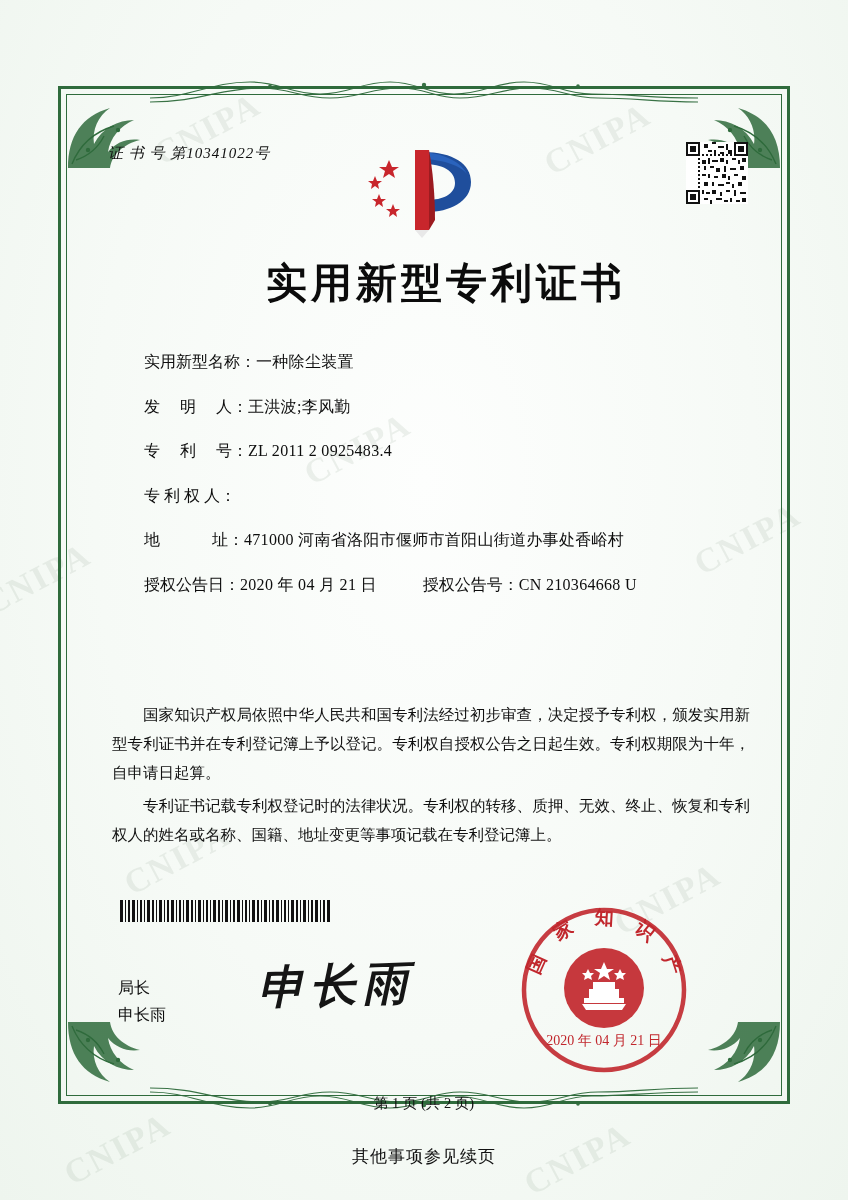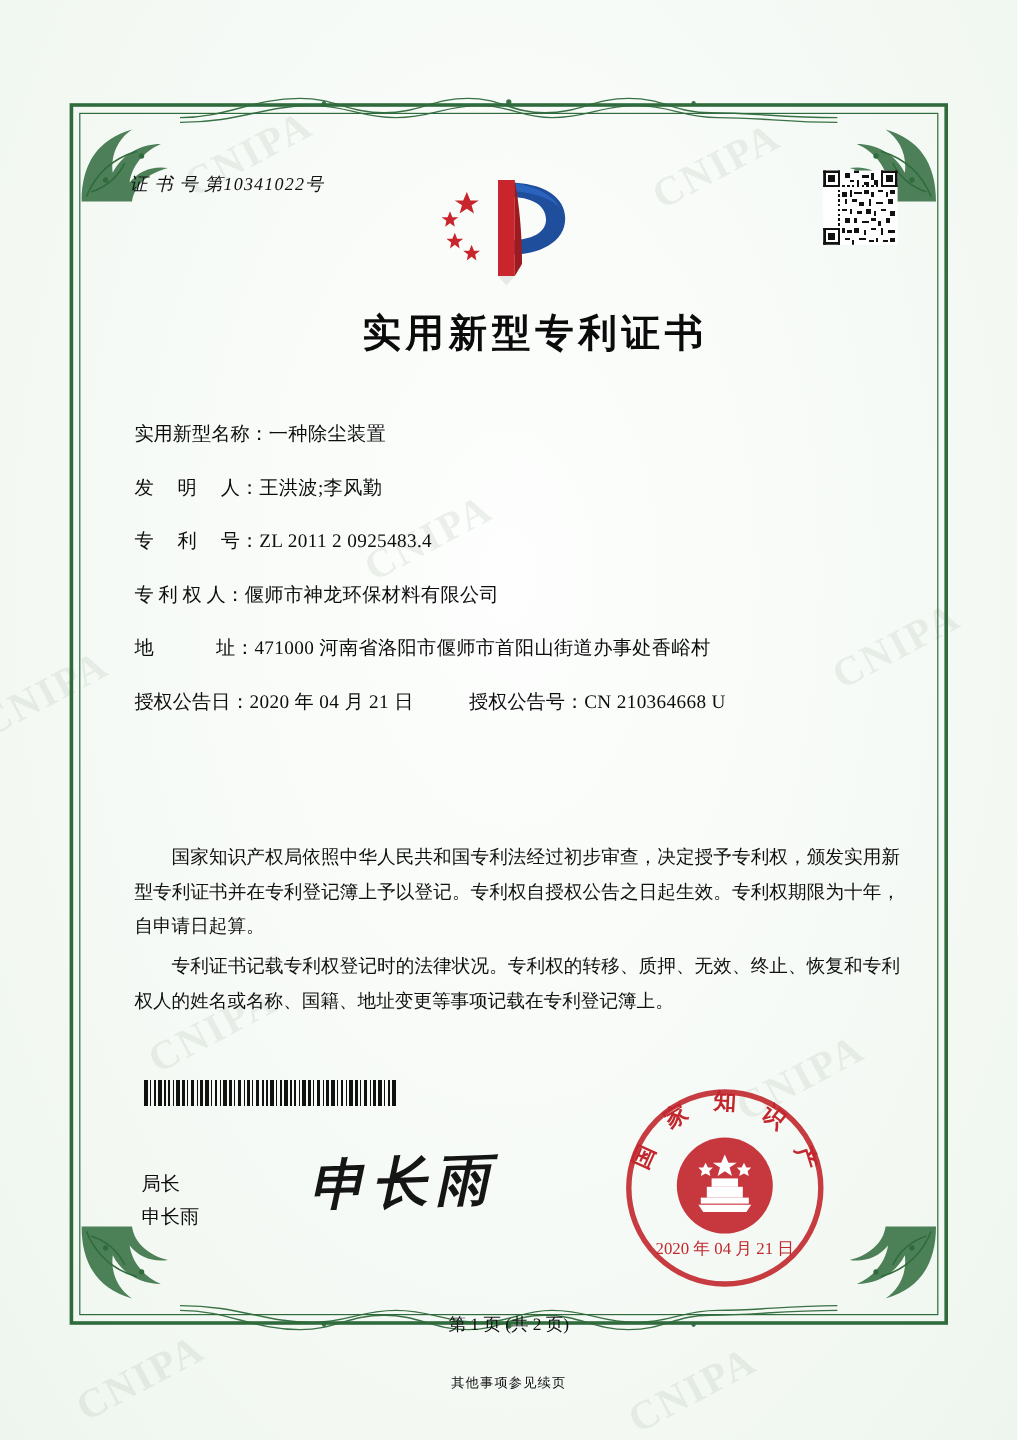--- a/index.html
+++ b/index.html
@@ -86,41 +86,42 @@
     position: absolute;
     left: 50%; top: 146px;
     transform: translateX(-50%);
     width: 150px; height: 92px;
   }
 
   #doc-title {
     position: absolute;
     left: 0; right: 0; top: 256px;
     text-align: center;
-    font-size: 32px;
+    font-size: 41px;
     font-weight: bold;
     letter-spacing: 4px;
     color: #0b0b0b;
     font-family: "Liberation Serif", serif;
     margin-left: 44px;
   }
 
   
   #fields {
     position: absolute;
     left: 112px; top: 352px;
     width: 640px;
   }
   .field {
     display: flex;
     align-items: baseline;
     margin-bottom: 23.5px;
     font-size: 16px;
     color: #0d0d0d;
     font-family: "Liberation Serif", serif;
+    margin-left: 32px;
   }
   .field .lab {
     white-space: pre;
     letter-spacing: 0px;
   }
   .field .val {
     letter-spacing: .3px;
     text-align: center;
   }
   .field .lab2 {
@@ -195,21 +196,21 @@
     left: 0; right: 0; top: 1094px;
     text-align: center;
     font-size: 14.5px;
     color: #111;
     font-family: "Liberation Serif", serif;
   }
   #footer-note {
     position: absolute;
     left: 0; right: 0; top: 1145px;
     text-align: center;
-    font-size: 11px;
+    font-size: 17px;
     color: #111;
     letter-spacing: 1px;
     font-family: "Liberation Serif", serif;
   }
 </style>
 </head>
 <body>
 
 <div id="page">
 
@@ -407,21 +408,20 @@
     <div class="field">
       <span class="lab">发　 明　 人：</span>
       <span class="val">王洪波;李风勤</span>
     </div>
     <div class="field">
       <span class="lab">专　 利　 号：</span>
       <span class="val">ZL 2011 2 0925483.4</span>
     </div>
     <div class="field">
       <span class="lab">专 利 权 人：</span>
-      <span class="val">偃师市神龙环保材料有限公司</span>
     </div>
     <div class="field">
       <span class="lab">地　　　 址：</span>
       <span class="val">471000 河南省洛阳市偃师市首阳山街道办事处香峪村</span>
     </div>
     <div class="field">
       <span class="lab">授权公告日：</span>
       <span class="val">2020 年 04 月 21 日</span>
       <span class="lab2">授权公告号：</span>
       <span class="val">CN 210364668 U</span>

